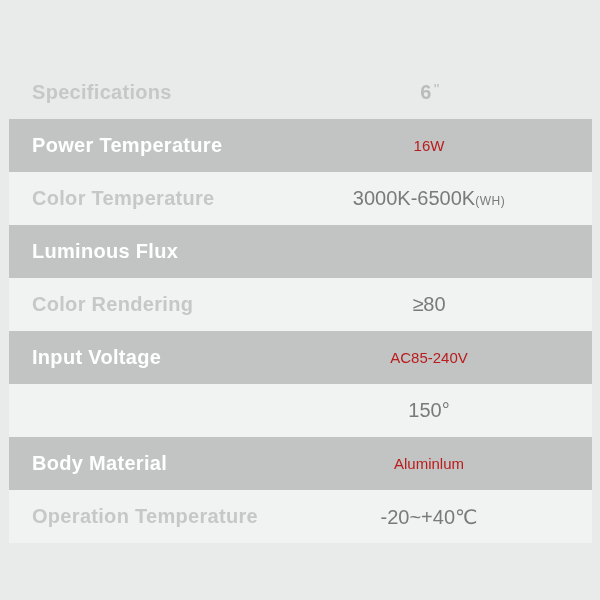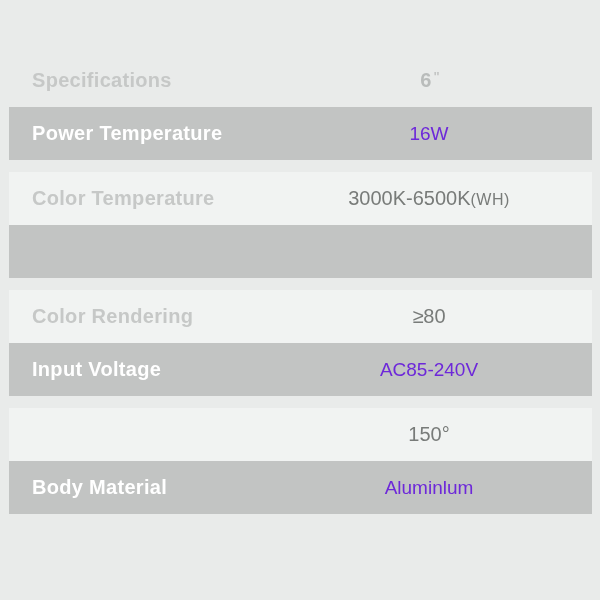--- a/index.html
+++ b/index.html
@@ -7,29 +7,29 @@
     padding: 0;
     width: 600px;
     height: 600px;
     background: #e9ebea;
     overflow: hidden;
     font-family: "Liberation Sans", "DejaVu Sans", sans-serif;
   }
   .spec-card {
     position: absolute;
     left: 9px;
-    top: 54px;
+    top: 66px;
     width: 583px;
   }
   .row {
     height: 53px;
     display: flex;
     align-items: center;
   }
-  .row.light { background: #f1f3f2; margin-top: 12px; }
+  .row.light { background: #f1f3f2; }
   .row.dark  { background: #c2c4c3; }
   .row.header { background: transparent; }
   .label {
     padding-left: 23px;
     font-weight: bold;
     font-size: 20px;
     letter-spacing: 0.3px;
     white-space: nowrap;
   }
   .row.light .label,
@@ -40,25 +40,25 @@
     margin-right: 8px;
     width: 310px;
     text-align: center;
     white-space: nowrap;
   }
   .row.light .value-cell {
     color: #787b79;
     font-size: 20px;
   }
   .row.dark .value-cell {
-    color: #6d28d9;
-    font-size: 19px;
+    color: #b91c1c;
+    font-size: 15px;
   }
   .value-small {
-    font-size: 16px;
+    font-size: 12px;
     letter-spacing: 0.5px;
   }
   .row.header .value-cell {
     color: #b9bcbb;
     font-weight: bold;
     font-size: 20px;
   }
   .inch-mark {
     font-size: 13px;
     color: #c3c5c4;
@@ -86,20 +86,21 @@
   </div>
 
   <div class="row light">
     <div class="label">Color Temperature</div>
     <div class="value-cell">
       <span>3000K-6500K</span><span class="value-small">(WH)</span>
     </div>
   </div>
 
   <div class="row dark">
+    <div class="label">Luminous Flux</div>
   </div>
 
   <div class="row light">
     <div class="label">Color Rendering</div>
     <div class="value-cell">≥80</div>
   </div>
 
   <div class="row dark">
     <div class="label">Input Voltage</div>
     <div class="value-cell">AC85-240V</div>
@@ -107,14 +108,18 @@
 
   <div class="row light">
     <div class="value-cell">150°</div>
   </div>
 
   <div class="row dark">
     <div class="label">Body Material</div>
     <div class="value-cell">Aluminlum</div>
   </div>
 
+  <div class="row light">
+    <div class="label">Operation Temperature</div>
+    <div class="value-cell">-20~+40℃</div>
+  </div>
 
 </div>
 
 </body></html>

